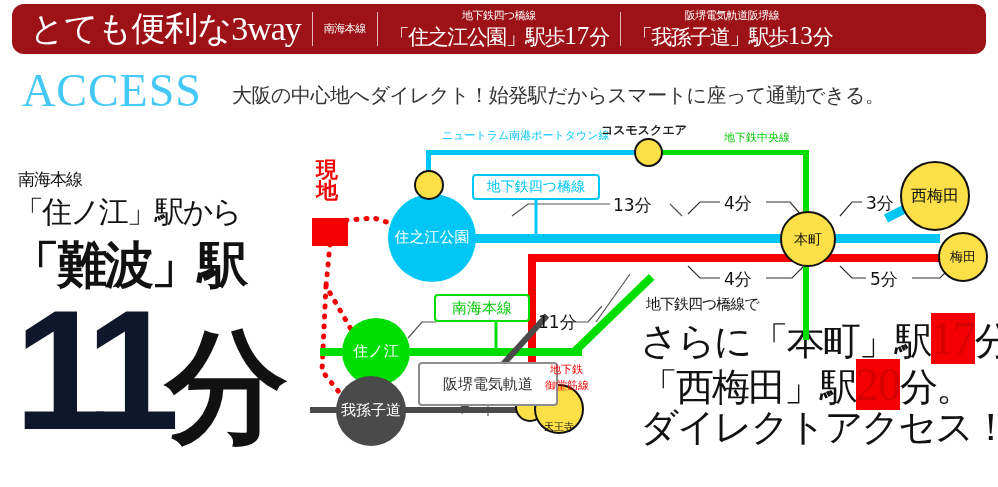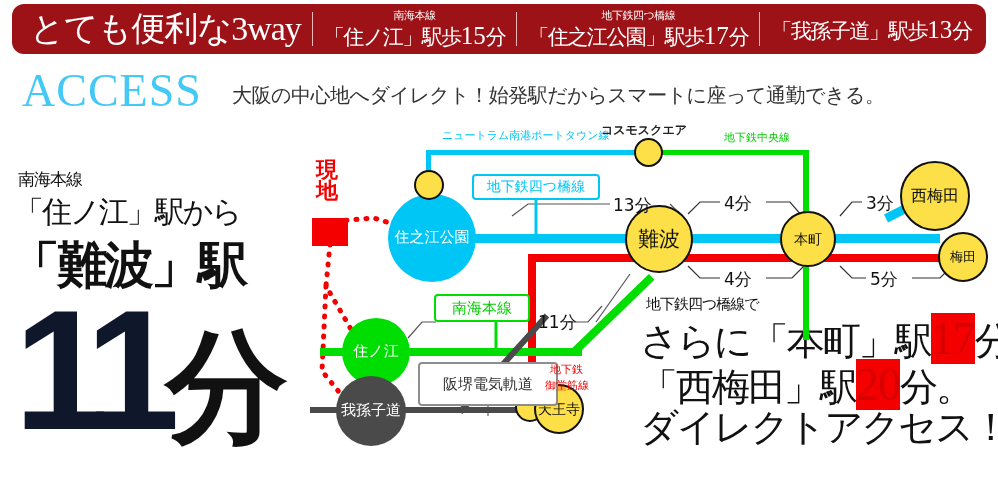--- a/index.html
+++ b/index.html
@@ -116,31 +116,31 @@
 </style>
 </head>
 <body>
 
 <div class="abs" id="banner">
   <div id="banner-main">とても便利な3way</div>
 
   <div class="bsep"></div>
   <div class="bitem">
     <span class="bline">南海本線</span>
-    <span class="bsta"><span>「住ノ江」駅歩</span><span class="num">15</span><span>分</span></span>
   </div>
 
   <div class="bsep"></div>
   <div class="bitem">
     <span class="bline">地下鉄四つ橋線</span>
     <span class="bsta"><span>「住之江公園」駅歩</span><span class="num">17</span><span>分</span></span>
   </div>
 
   <div class="bsep"></div>
   <div class="bitem">
+    <span class="bline">阪堺電気軌道阪堺線</span>
     <span class="bsta"><span>「我孫子道」駅歩</span><span class="num">13</span><span>分</span></span>
   </div>
 </div>
 
 <div class="abs" id="access-word">ACCESS</div>
 <div class="abs" id="access-sub">大阪の中心地へダイレクト！始発駅だからスマートに座って通勤できる。</div>
 
 <div class="abs" id="lc-line">南海本線</div>
 <div class="abs" id="lc-from">「住ノ江」駅から</div>
 <div class="abs" id="lc-to">「難波」駅</div>
@@ -208,23 +208,20 @@
 
   <div class="sta sta-cyan" style="left:88px;top:68px;width:88px;height:88px;font-size:15px;">
     <span>住之江公園</span>
   </div>
 
   <div class="sta sta-white" style="left:114px;top:44px;width:30px;height:30px;"></div>
 
   <div class="sta sta-white" style="left:334px;top:12px;width:29px;height:29px;"></div>
 
 
-  <div class="sta sta-white" style="left:325px;top:79px;width:68px;height:68px;font-size:21px;">
-    <span>難波</span>
-  </div>
 
   <div class="sta sta-white" style="left:480px;top:85px;width:56px;height:56px;font-size:14px;">
     <span>本町</span>
   </div>
 
   <div class="sta sta-white" style="left:600px;top:35px;width:70px;height:70px;font-size:16px;">
     <span>西梅田</span>
   </div>
 
   <div class="sta sta-green" style="left:42px;top:192px;width:68px;height:68px;font-size:15px;">
@@ -234,21 +231,21 @@
   <div class="sta sta-white" style="left:638px;top:106px;width:50px;height:50px;font-size:13px;">
     <span>梅田</span>
   </div>
 
   <div class="sta sta-gray" style="left:36px;top:250px;width:70px;height:70px;font-size:15px;">
     <span>我孫子道</span>
   </div>
 
   <div class="sta sta-white" style="left:215px;top:266px;width:30px;height:30px;"></div>
 
-  <div class="sta sta-white" style="left:234px;top:258px;width:50px;height:50px;font-size:14px;">
+  <div class="sta sta-white" style="left:234px;top:258px;width:50px;height:50px;font-size:10px;align-items:flex-end;">
     <span>天王寺</span>
   </div>
 
   <div id="genchi-box" style="left:12px;top:92px;width:36px;height:28px;"></div>
   <div id="genchi-text" style="left:16px;top:34px;width:30px;">現地</div>
 
   <div class="lbl lbl-cyan" style="left:142px;top:2px;font-size:11px;">ニュートラム南港ポートタウン線</div>
 
   <div class="lbl lbl-dark" style="left:301px;top:-4px;font-size:12px;font-weight:bold;">コスモスクエア</div>
 

